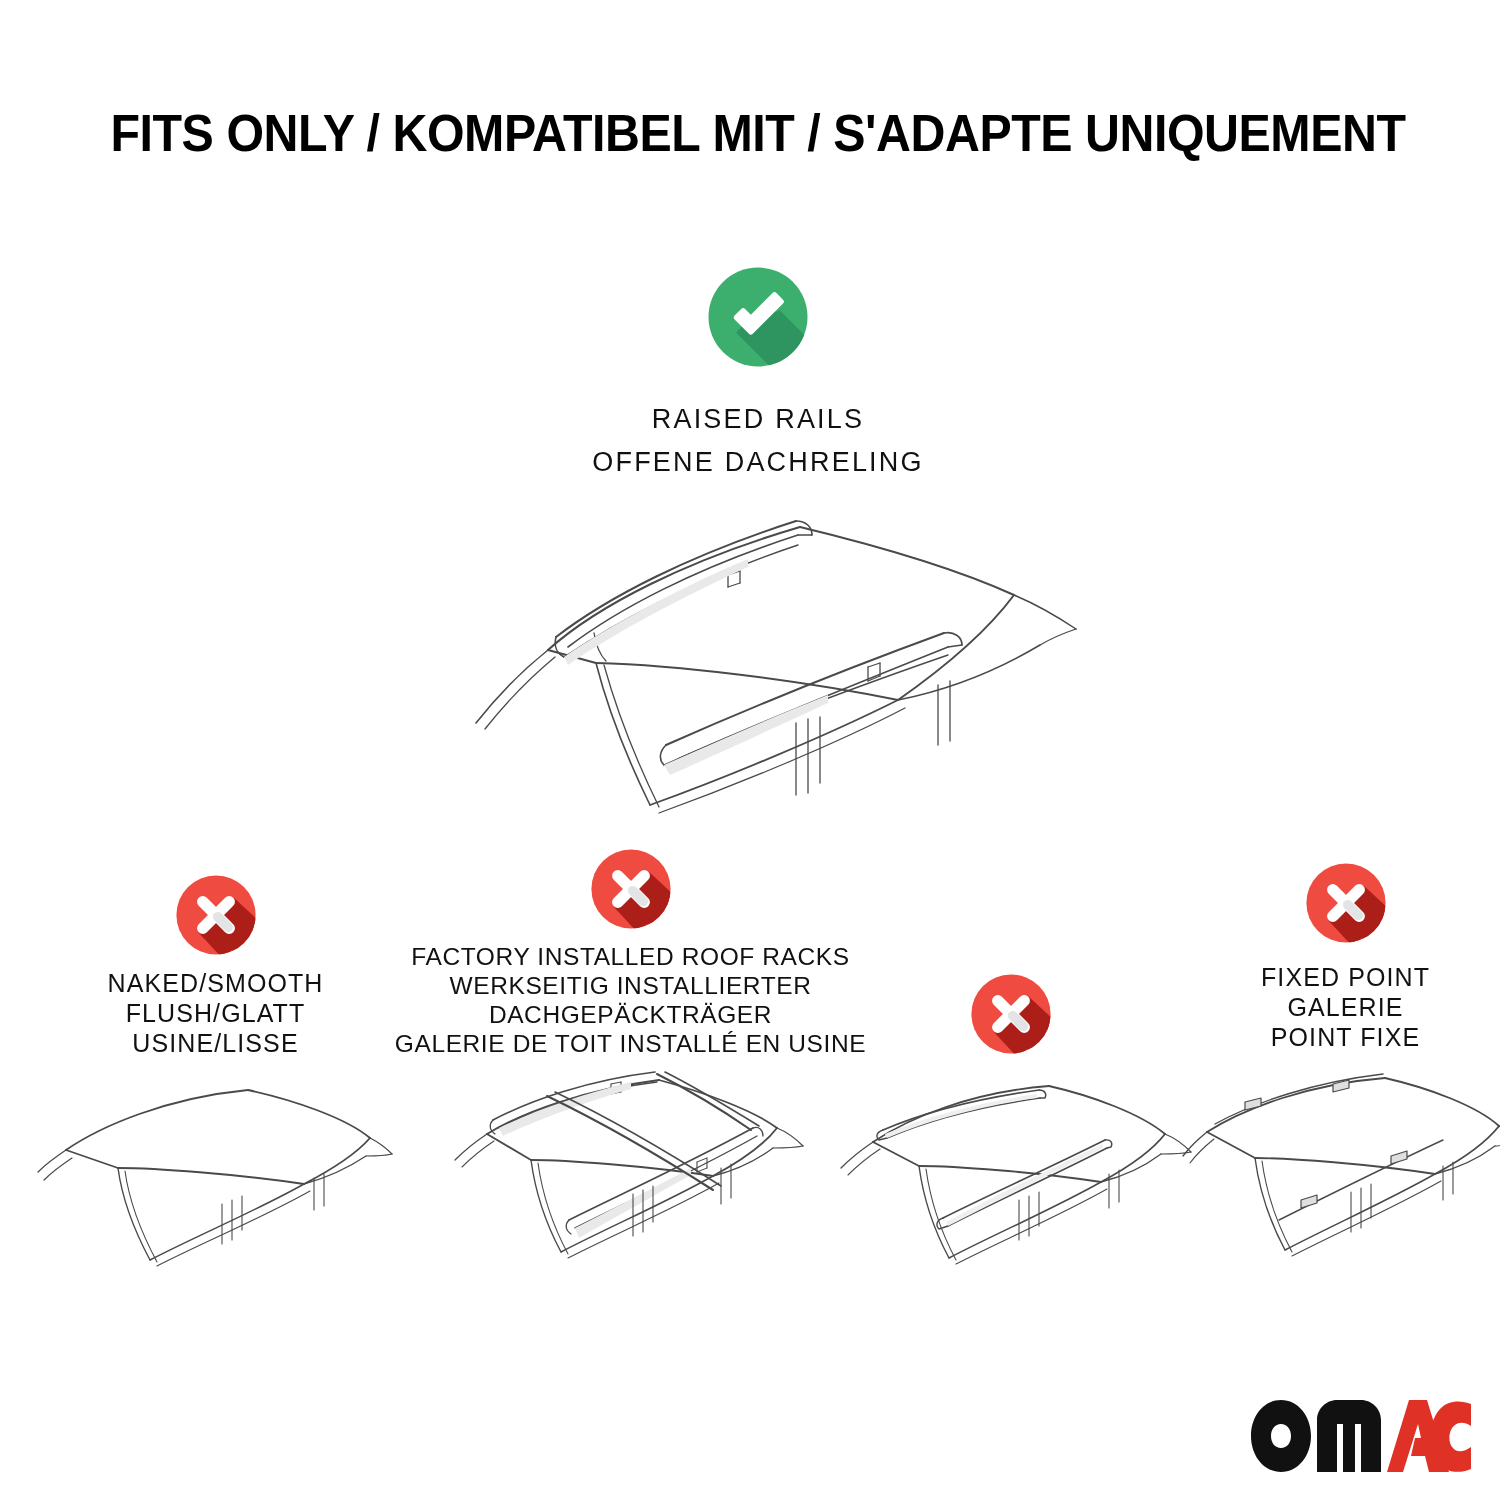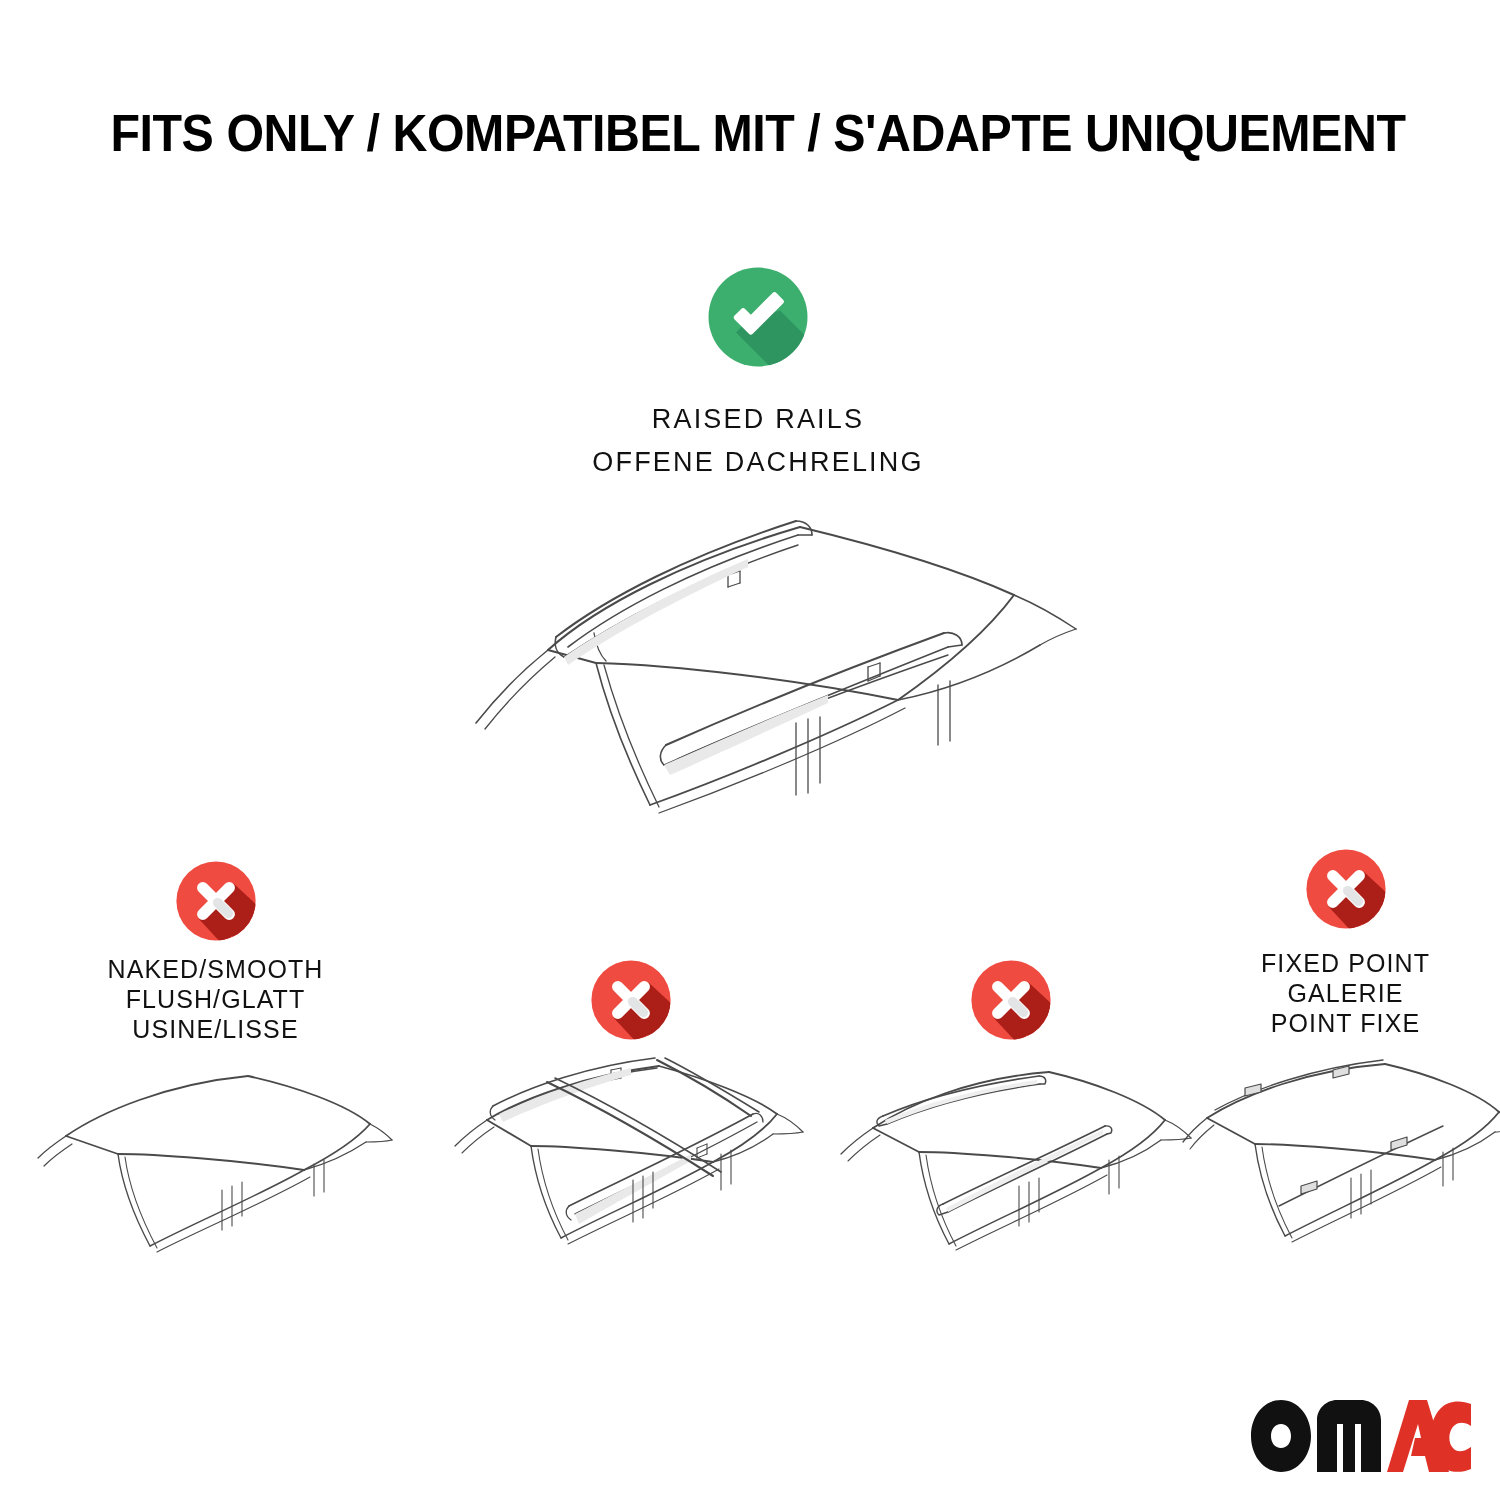--- a/index.html
+++ b/index.html
@@ -239,20 +239,26 @@
         <g clip-path="url(#clipX2)">
           <path d="M57 43 L43 57 L76 100 L105 71 L62 38 Z" fill="#AC1F18"></path>
           <path d="M50 50 L30 70 L58 100 L100 58 L70 30 Z" fill="#AC1F18"></path>
         </g>
         <g stroke-linecap="round">
           <path d="M35 35 L65 65" stroke="#FFFFFF" stroke-width="13"></path>
           <path d="M65 35 L35 65" stroke="#FFFFFF" stroke-width="13"></path>
           <path d="M52 52 L64 64" stroke="#E3E4E5" stroke-width="11"></path>
         </g>
       </svg>
+      <div class="cell-label">
+        <div>FACTORY INSTALLED ROOF RACKS</div>
+        <div>WERKSEITIG INSTALLIERTER</div>
+        <div>DACHGEPÄCKTRÄGER</div>
+        <div>GALERIE DE TOIT INSTALLÉ EN USINE</div>
+      </div>
       <div class="cell-art">
         <svg width="380" height="240" viewBox="0 0 380 240">
           <g fill="none" stroke="#4A4A4A" stroke-width="1.8" stroke-linecap="round" stroke-linejoin="round">
 
             <path d="M46 66 C82 44 142 22 218 12"></path>
             <path d="M218 12 C262 24 312 42 336 60"></path>
             <path d="M336 60 C322 78 298 94 272 108"></path>
             <path d="M272 108 C206 98 126 92 90 92"></path>
             <path d="M90 92 L46 66"></path>
             <path d="M46 66 C34 74 24 82 14 92" stroke-width="1.3"></path>

